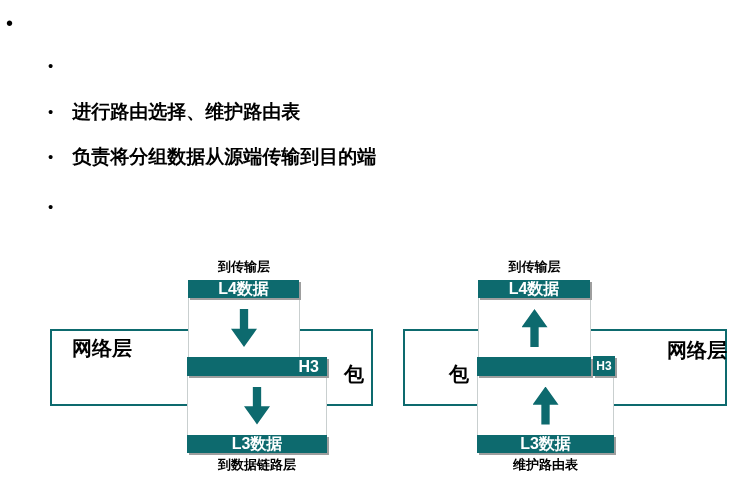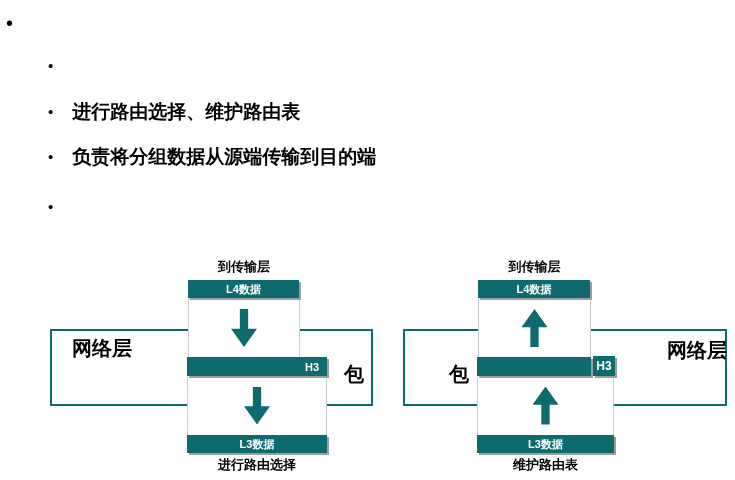--- a/index.html
+++ b/index.html
@@ -15,21 +15,21 @@
                     font-family:"Liberation Serif","DejaVu Serif",serif; }
   .sub-row { left:48px; gap:19px; }
   .sub-row .dot { font-size:15px; line-height:24px; }
   .sub-row .txt { font-size:19px; font-weight:bold; line-height:24px;
                   font-family:"Liberation Serif","DejaVu Serif",serif; }
   
   .bigrect { position:absolute; background:#ffffff; border:2px solid #0d6a6e; z-index:1; }
   .wbox    { position:absolute; background:#ffffff; border:1px solid #c9cfcf; z-index:2;
              display:flex; align-items:center; justify-content:center; box-sizing:border-box; }
   .bar     { position:absolute; background:#0d6a6e; color:#ffffff; font-weight:bold;
-             font-size:11px; display:flex; align-items:center; justify-content:center;
+             font-size:16px; display:flex; align-items:center; justify-content:center;
              box-shadow:2px 2px 0 #9e9e9e; z-index:3; box-sizing:border-box; }
   .bar.right-text { justify-content:flex-end; padding-right:8px; }
   .dlabel  { position:absolute; font-weight:bold; font-size:20px; color:#000; z-index:4; }
   .flabel  { position:absolute; font-weight:bold; font-size:13px; color:#000;
              text-align:center; z-index:4; }
   .arrow   { width:26px; height:38px; background:#0d6a6e;
              filter:drop-shadow(1.5px 1.5px 0 #3f3f3f); }
   .arrow.down { clip-path:polygon(34% 0, 66% 0, 66% 52%, 100% 52%, 50% 100%, 0 52%, 34% 52%); }
   .arrow.up   { clip-path:polygon(50% 0, 100% 48%, 66% 48%, 66% 100%, 34% 100%, 34% 48%, 0 48%); }
 </style>
@@ -71,21 +71,21 @@
     </div>
 
     <div class="bar right-text" style="left:187px; top:357px; width:140px; height:19px;">H3</div>
 
     <div class="wbox" style="left:187px; top:375px; width:140px; height:61px;">
       <div class="arrow down"></div>
     </div>
 
     <div class="bar" style="left:187px; top:435px; width:140px; height:18px;">L3数据</div>
 
-    <div class="flabel" style="left:187px; top:456px; width:140px;">进行路由选择</div>
+    <div class="flabel" style="left:187px; top:456px; width:140px;">到数据链路层</div>
   </div>
 
   <div>
     <div class="flabel" style="left:478px; top:258px; width:113px;">到传输层</div>
 
     <div class="bigrect" style="left:403px; top:329px; width:320px; height:73px;"></div>
     <div class="dlabel" style="left:449px; top:361px;">包</div>
     <div class="dlabel" style="left:667px; top:337px;">网络层</div>
 
     <div class="bar" style="left:478px; top:280px; width:112px; height:18px;">L4数据</div>

